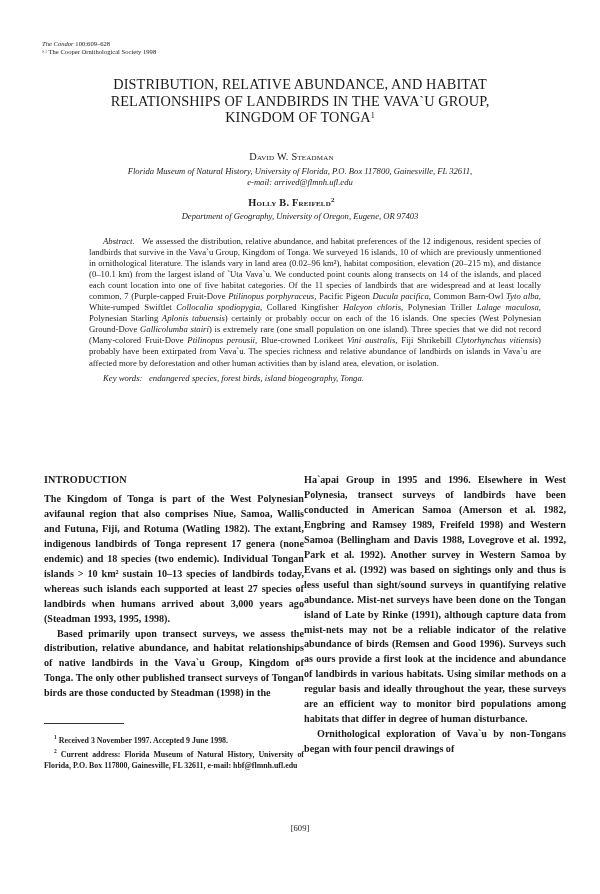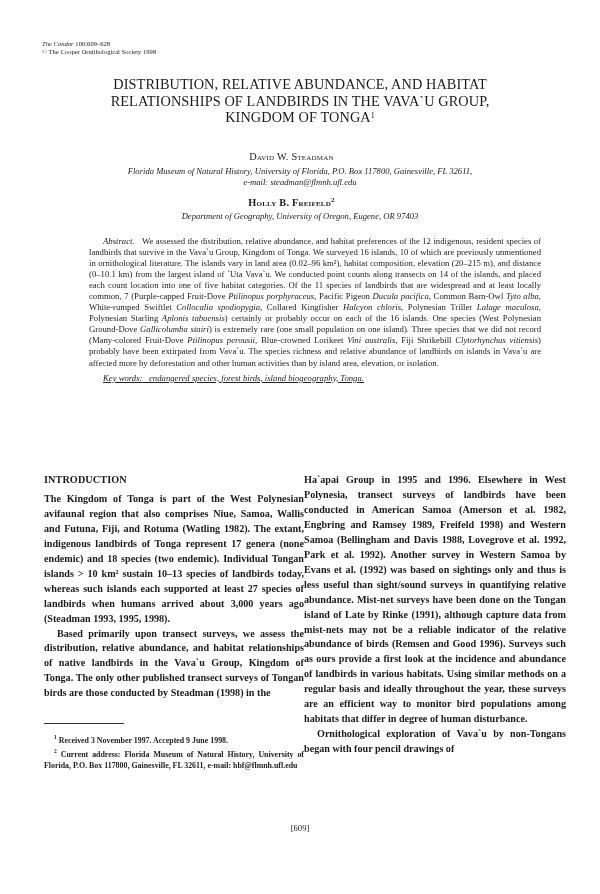--- a/index.html
+++ b/index.html
@@ -15,21 +15,21 @@
   }
   .title sup { font-size: 8px; vertical-align: top; position: relative; top: -1px; }
   .author { position: absolute; left: 0; width: 583px; text-align: center; font-size: 10.3px; font-variant: small-caps; letter-spacing: 0.2px; }
   .author sup { font-size: 7px; }
   .affil { position: absolute; left: 0; width: 600px; text-align: center; font-size: 8.6px; font-style: italic; line-height: 10.5px; }
   .abstract {
     position: absolute; left: 89px; width: 452px; top: 236px;
     font-size: 8.7px; line-height: 11.05px; text-align: justify; color: #222;
   }
   .abstract p { margin: 0; text-indent: 14px; }
-  .abstract .kw { margin-top: 4px; text-decoration: underline; }
+  .abstract .kw { margin-top: 4px; }
   .col { position: absolute; top: 473px; width: 260px; font-size: 10.15px; line-height: 14.95px; text-align: justify; color: #1a1a1a; font-weight: bold; }
   .col p { margin: 0; text-indent: 13px; }
   .col p.noind { text-indent: 0; }
   .col-left { left: 44px; }
   .col-right { left: 304px; width: 262px; }
   .heading { font-size: 10.2px; margin-bottom: 4px; letter-spacing: 0.1px; }
   .fnrule { border-top: 1px solid #333; width: 80px; margin-top: 22px; margin-bottom: 8px; }
   .fn { font-size: 7.9px; line-height: 10.5px; text-indent: 10px; text-align: justify; color: #222; }
   .fn sup { font-size: 5.5px; }
   .pagenum { position: absolute; left: 0; width: 600px; top: 823px; text-align: center; font-size: 8.6px; }
@@ -45,21 +45,21 @@
 
 <div class="title">
   <div>DISTRIBUTION, RELATIVE ABUNDANCE, AND HABITAT</div>
   <div>RELATIONSHIPS OF LANDBIRDS IN THE VAVA`U GROUP,</div>
   <div><span>KINGDOM OF TONGA</span><sup>1</sup></div>
 </div>
 
 <div class="author" style="top:151px;"><span>David W. Steadman</span></div>
 <div class="affil" style="top:166px;">
   <div>Florida Museum of Natural History, University of Florida, P.O. Box 117800, Gainesville, FL 32611,</div>
-  <div>e-mail: steadman@flmnh.ufl.edu</div>
+  <div>e-mail: arrived@flmnh.ufl.edu</div>
 </div>
 
 <div class="author" style="top:196px;font-weight:bold;"><span>Holly B. Freifeld</span><sup>2</sup></div>
 <div class="affil" style="top:211px;">
   <div>Department of Geography, University of Oregon, Eugene, OR 97403</div>
 </div>
 
 <div class="abstract">
   <p><span class="ital">Abstract.</span>&nbsp;&nbsp; <span>We assessed the distribution, relative abundance, and habitat preferences of the 12 indigenous, resident species of landbirds that survive in the Vava`u Group, Kingdom of Tonga. We surveyed 16 islands, 10 of which are previously unmentioned in ornithological literature. The islands vary in land area (0.02–96 km²), habitat composition, elevation (20–215 m), and distance (0–10.1 km) from the largest island of `Uta Vava`u. We conducted point counts along transects on 14 of the islands, and placed each count location into one of five habitat categories. Of the 11 species of landbirds that are widespread and at least locally common, 7 (Purple-capped Fruit-Dove </span><span class="ital">Ptilinopus porphyraceus,</span><span> Pacific Pigeon </span><span class="ital">Ducula pacifica,</span><span> Common Barn-Owl </span><span class="ital">Tyto alba,</span><span> White-rumped Swiftlet </span><span class="ital">Collocalia spodiopygia,</span><span> Collared Kingfisher </span><span class="ital">Halcyon chloris,</span><span> Polynesian Triller </span><span class="ital">Lalage maculosa,</span><span> Polynesian Starling </span><span class="ital">Aplonis tabuensis</span><span>) certainly or probably occur on each of the 16 islands. One species (West Polynesian Ground-Dove </span><span class="ital">Gallicolumba stairi</span><span>) is extremely rare (one small population on one island). Three species that we did not record (Many-colored Fruit-Dove </span><span class="ital">Ptilinopus perousii,</span><span> Blue-crowned Lorikeet </span><span class="ital">Vini australis,</span><span> Fiji Shrikebill </span><span class="ital">Clytorhynchus vitiensis</span><span>) probably have been extirpated from Vava`u. The species richness and relative abundance of landbirds on islands in Vava`u are affected more by deforestation and other human activities than by island area, elevation, or isolation.</span></p>
   <p class="kw"><span class="ital">Key words:</span>&nbsp;&nbsp; <span class="ital">endangered species, forest birds, island biogeography, Tonga.</span></p>

